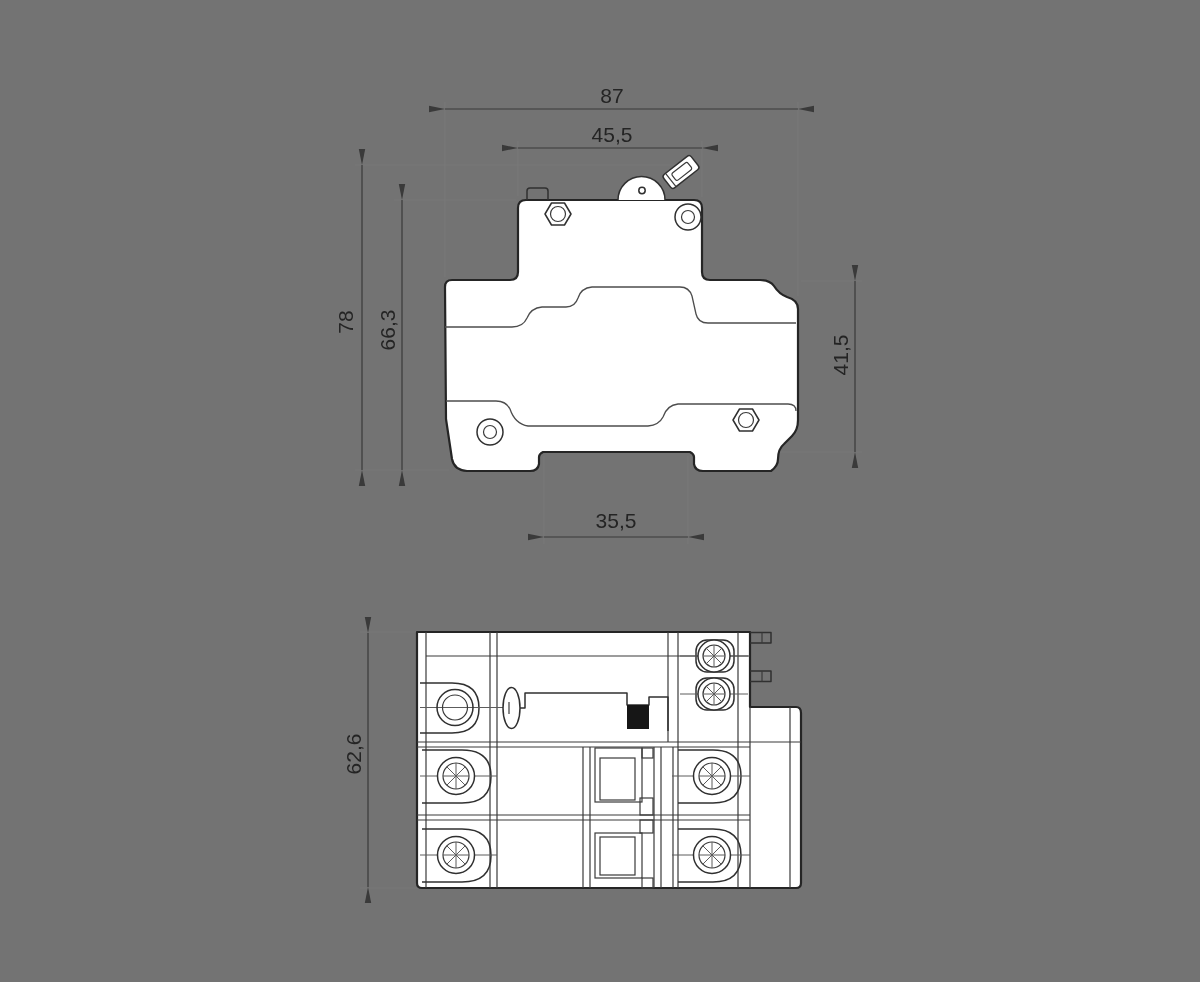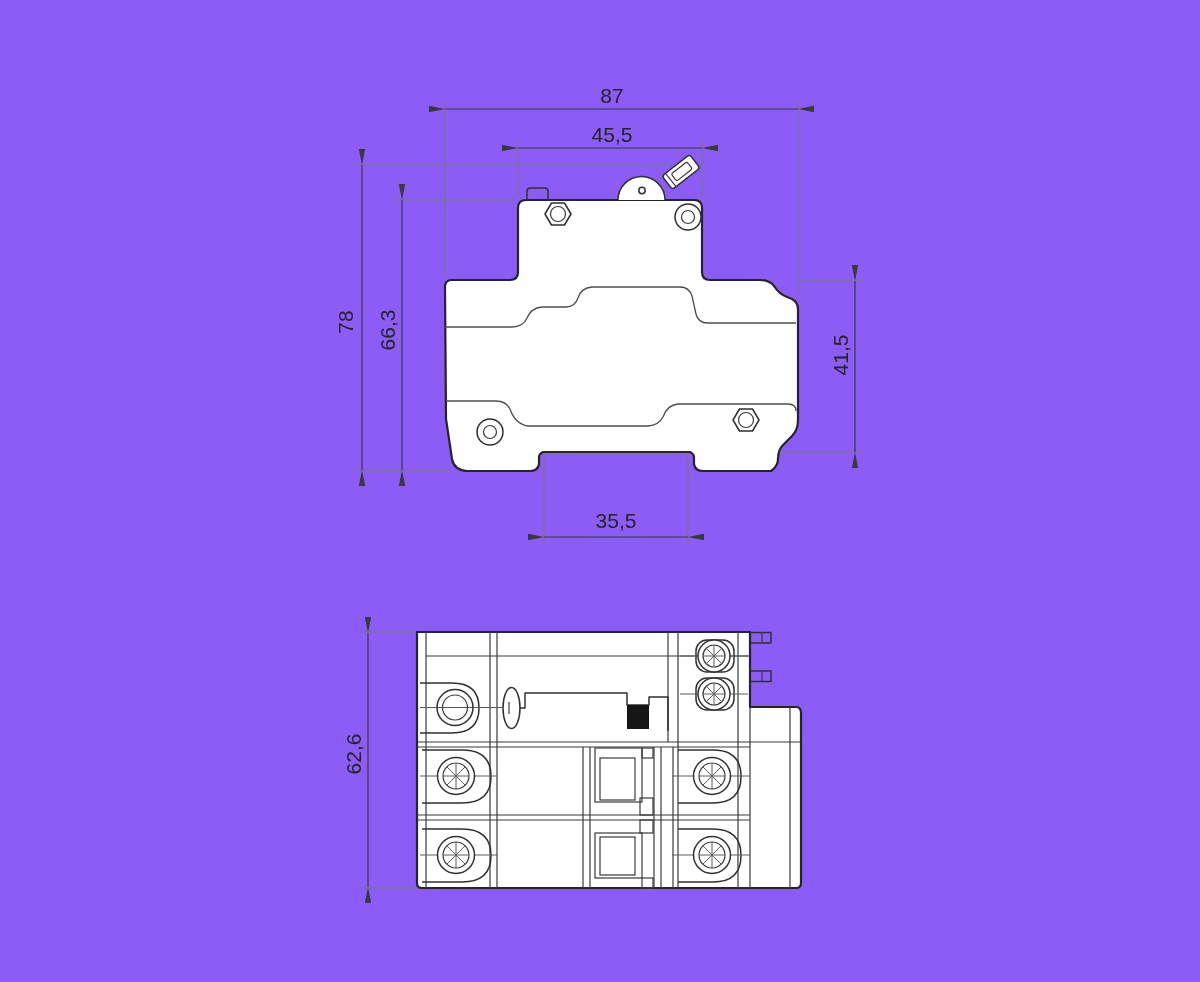--- a/index.html
+++ b/index.html
@@ -1,16 +1,16 @@
 <!DOCTYPE html>
 <html><head>
 <meta charset="utf-8">
 <style>
   html,body{margin:0;padding:0;background:#ffffff;}
-  .stage{position:relative;width:1200px;height:982px;background:#8b5cf6;overflow:hidden;text-decoration:underline;}
+  .stage{position:relative;width:1200px;height:982px;background:#737373;overflow:hidden;text-decoration:underline;}
   svg{position:absolute;left:0;top:0;}
   .outline{fill:none;stroke:#252525;stroke-width:2.2;stroke-linejoin:round;stroke-linecap:round;}
   .seam{fill:none;stroke:#4d4d4d;stroke-width:1.3;stroke-linejoin:round;}
   .det{fill:none;stroke:#303030;stroke-width:1.5;stroke-linejoin:round;}
   .det2{fill:none;stroke:#3a3a3a;stroke-width:1.2;}
   .cl{fill:none;stroke:#5c5c5c;stroke-width:1;}
   .ext{fill:none;stroke:#787878;stroke-width:1.1;}
   .dim{fill:none;stroke:#3a3a3a;stroke-width:1.2;}
   .fillw{fill:#ffffff;}
   .dimtxt{font-family:"Liberation Sans","DejaVu Sans",sans-serif;font-size:21px;fill:#242424;}

